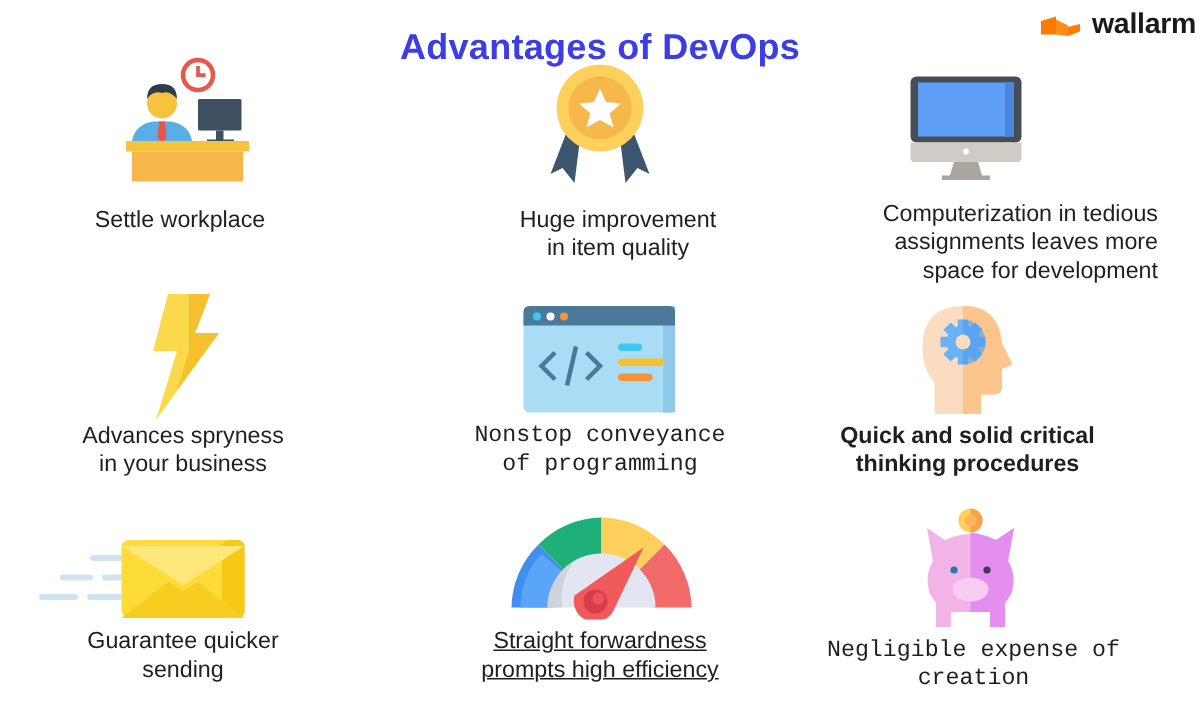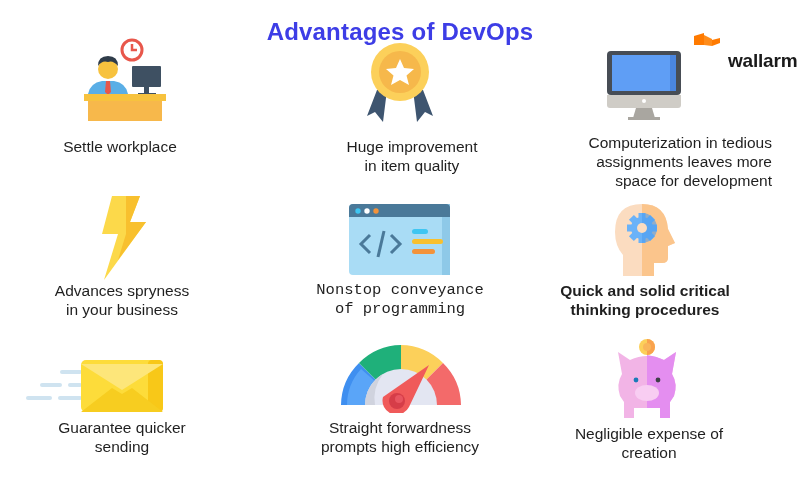--- a/index.html
+++ b/index.html
@@ -4,21 +4,21 @@
 <style>
   * { box-sizing: border-box; margin: 0; padding: 0; }
   html, body { width: 800px; height: 480px; background: #ffffff; overflow: hidden; }
   body { position: relative; font-family: "Liberation Sans", "DejaVu Sans", sans-serif; color: #222; }
   .title {
     position: absolute; left: 0; top: 18px; width: 800px; text-align: center;
     font-size: 24px; font-weight: bold; color: #3d3de6; letter-spacing: 0.2px;
   }
   .logo { position: absolute; left: 692px; top: 6px; display: flex; align-items: center; }
   .logo svg { width: 32px; height: 18px; }
-  .logo-text { font-size: 19px; font-weight: bold; color: #1a1a1a; margin-left: 4px; letter-spacing: -0.2px; margin-top: 44px; }
+  .logo-text { font-size: 19px; font-weight: bold; color: #1a1a1a; margin-left: 4px; letter-spacing: -0.2px; }
   .icon { position: absolute; }
   .label {
     position: absolute; width: 260px; text-align: center;
     font-size: 15.5px; line-height: 19px; color: #1f1f1f;
   }
 </style>
 </head>
 <body>
 
 <div class="title">Advantages of DevOps</div>
@@ -151,29 +151,29 @@
     <path d="M22 22 A60 60 0 0 1 64 4 L64 30 A34 34 0 0 0 40 40 Z" fill="#1fb07a"></path>
     <path d="M64 4 A60 60 0 0 1 106 22 L88 40 A34 34 0 0 0 64 30 Z" fill="#fcd05a"></path>
     <path d="M106 22 A60 60 0 0 1 124 64 L98 64 A34 34 0 0 0 88 40 Z" fill="#f36a6a"></path>
     <path d="M28 64 A36 36 0 0 1 100 64 Z" fill="#e3e6f2"></path>
     <path d="M28 64 A36 36 0 0 1 46 33 A40 40 0 0 0 38 64 Z" fill="#d0d3de"></path>
     <path d="M46 56 L92 24 L72 66 A14 14 0 0 1 46 56 Z" fill="#f05a5a"></path>
     <circle cx="60" cy="60" r="8" fill="#d63d48"></circle>
     <circle cx="62" cy="58" r="4" fill="#e85560"></circle>
   </svg>
 </div>
-<div class="label" style="left:270px; top:418px; white-space:pre;">Straight forwardness
+<div class="label" style="left:270px; top:418px; white-space:pre;text-decoration:underline;">Straight forwardness
 prompts high efficiency</div>
 
 <div class="icon" style="left:612px; top:338px; width:70px; height:82px;">
   <svg viewBox="0 0 70 82" width="70" height="82">
     <circle cx="35" cy="9" r="8" fill="#fcd05a"></circle>
     <path d="M35 1 A8 8 0 0 1 35 17 Z" fill="#f9a24e"></path>
     <circle cx="35" cy="9" r="4" fill="#f9b65a"></circle>
     <path d="M6 14 L18 22 Q35 14 52 22 L64 14 L60 36 Q66 46 62 58 L58 64 V80 H48 V70 H22 V80 H12 V64 L8 58 Q4 46 10 36 Z" fill="#f2b4e6"></path>
     <path d="M35 17 Q44 18 52 22 L64 14 L60 36 Q66 46 62 58 L58 64 V80 H48 V70 H35 Z" fill="#e48ef0"></path>
     <circle cx="24" cy="42" r="2.4" fill="#1a7bb8"></circle>
     <circle cx="46" cy="42" r="2.4" fill="#3e3f48"></circle>
     <ellipse cx="35" cy="55" rx="12" ry="8" fill="#f8cdf2"></ellipse>
   </svg>
 </div>
-<div class="label" style="left:519px; top:424px; white-space:pre;">Negligible expense of
+<div class="label" style="left:519px; top:424px; white-space:pre;font-family:Liberation Mono, monospace;">Negligible expense of
 creation</div>
 
 </body></html>

